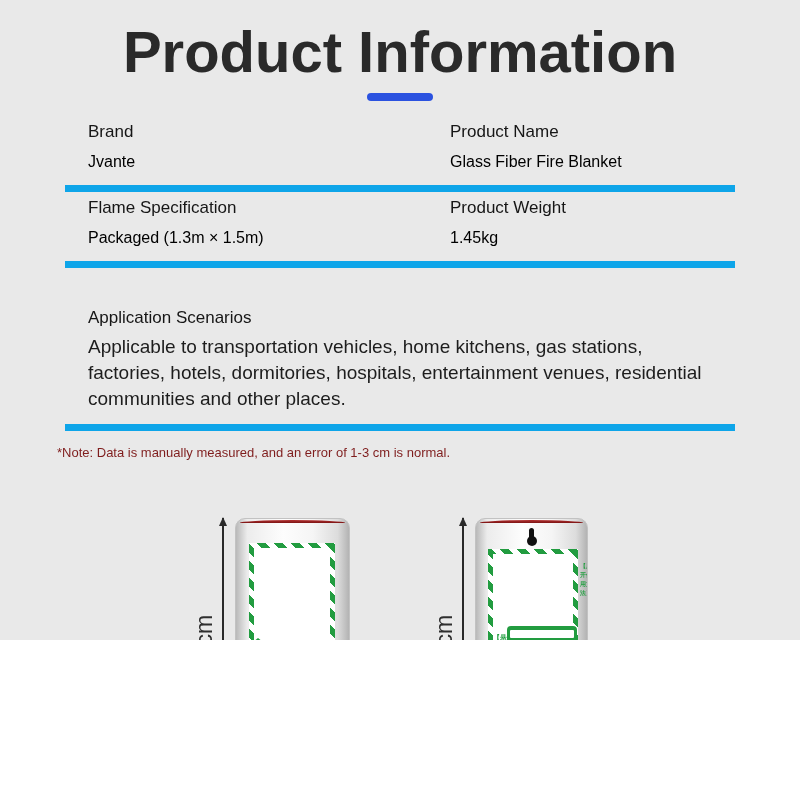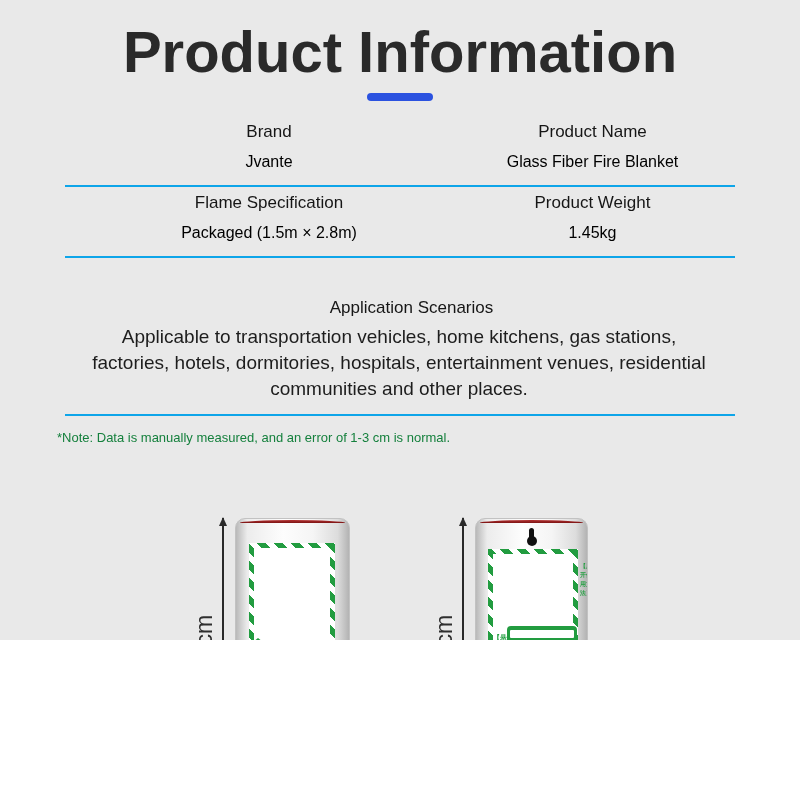--- a/index.html
+++ b/index.html
@@ -5,28 +5,28 @@
   * { margin:0; padding:0; box-sizing:border-box; }
   body { font-family:"Liberation Sans", sans-serif; }
   .screen { position:relative; width:800px; height:640px; background:#e9e9e9; overflow:hidden; }
 
   
   .title { margin-top:20px; text-align:center; font-size:58px; font-weight:bold; color:#2a2a2a; letter-spacing:0px; line-height:64px; }
   .accent { width:66px; height:8px; border-radius:4px; background:#2b52e0; margin:9px auto 0; }
 
   
   .specs { width:670px; margin:15px auto 0; }
-  .row { display:grid; grid-template-columns:385px 285px; border-bottom:2px solid #0ea5e9; padding:6px 0 9px;text-align:center; }
+  .row { display:grid; grid-template-columns:385px 285px; border-bottom:7px solid #0ea5e9; padding:6px 0 9px; }
   .row.app { display:block; padding:8px 0 12px;margin-top:32px; }
   .cell { padding-left:23px; }
   .cell.right { padding-left:0; }
   .lab { font-size:17px; color:#161616; line-height:20px; margin-bottom:6px; }
   .val { font-size:16px; color:#000; line-height:28px; }
   .para { font-size:19px; line-height:26px; color:#1d1d1d; max-width:622px; margin-top:0; }
-  .note { margin:14px 0 0 57px; font-size:13px; color:#15803d; }
+  .note { margin:14px 0 0 57px; font-size:13px; color:#7f1d1d; }
 
   
   .figures { position:absolute; left:0; top:518px; width:800px; height:282px; }
   .fig { position:absolute; top:0; }
 
   .pkg-box { position:absolute; top:0; width:115px; height:250px; border-radius:10px; border:1px solid #c2c2c2;
     background:linear-gradient(90deg,#b9b9b9 0%,#ececec 10%,#fdfdfd 42%,#f5f5f5 68%,#dcdcdc 90%,#b3b3b3 100%);
     overflow:hidden; }
   .cap { position:absolute; left:4px; right:4px; height:3px; background:linear-gradient(#b23030,#7d1414); }
   .cap.top { top:1px; border-radius:50%/100% 100% 0 0; }
@@ -113,21 +113,21 @@
         <div class="val">Jvante</div>
       </div>
       <div class="cell right">
         <div class="lab">Product Name</div>
         <div class="val">Glass Fiber Fire Blanket</div>
       </div>
     </div>
     <div class="row">
       <div class="cell">
         <div class="lab">Flame Specification</div>
-        <div class="val">Packaged (1.5m × 2.8m)</div>
+        <div class="val">Packaged (1.3m × 1.5m)</div>
       </div>
       <div class="cell right">
         <div class="lab">Product Weight</div>
         <div class="val">1.45kg</div>
       </div>
     </div>
     <div class="row app">
       <div class="cell">
         <div class="lab">Application Scenarios</div>
         <div class="val para">Applicable to transportation vehicles, home kitchens, gas stations, factories, hotels, dormitories, hospitals, entertainment venues, residential communities and other places.</div>

